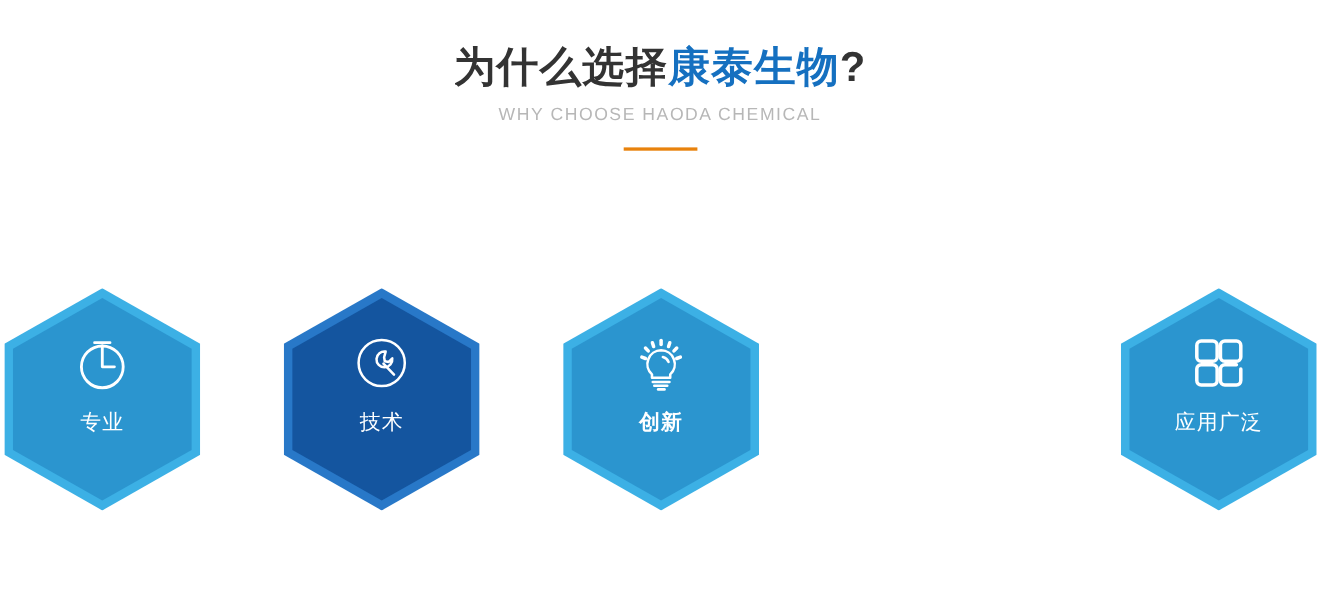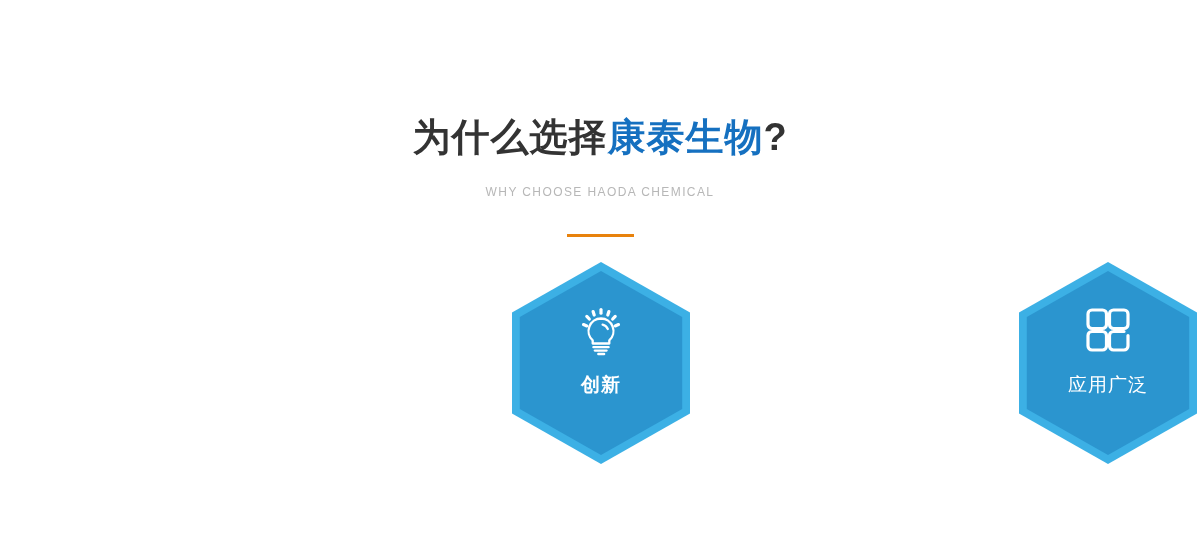--- a/index.html
+++ b/index.html
@@ -18,38 +18,38 @@
   
   .header {
     position: absolute;
     left: 0;
     top: 0;
     width: 1200px;
     text-align: center;
   }
   .title {
     margin: 0;
-    padding-top: 114px;
+    padding-top: 39px;
     font-size: 38px;
     font-weight: bold;
     line-height: 46px;
     color: #333333;
     letter-spacing: 1px;
     white-space: nowrap;
   }
   .title .accent {
     color: #1570c0;
   }
   .title .qmark {
     color: #333333;
   }
   .subtitle {
-    margin: 12px;
+    margin: 0;
     padding-top: 9px;
-    font-size: 12px;
+    font-size: 16px;
     line-height: 22px;
     color: #b7b7b7;
     letter-spacing: 1.4px;
     font-weight: normal;
     white-space: nowrap;
   }
   .divider-wrap {
     padding-top: 17px;
     line-height: 0;
   }
@@ -124,21 +124,53 @@
     <span style="color: rgb(51, 51, 51);">为什么选择</span><span class="accent" style="color: rgb(21, 112, 192);">康泰生物</span><span class="qmark" style="color: rgb(51, 51, 51);">?</span>
   </h1>
   <p class="subtitle" style="color: rgb(183, 183, 183);">WHY CHOOSE HAODA CHEMICAL</p>
   <div class="divider-wrap">
     <span class="divider" style="background: rgb(232, 130, 12);"></span>
   </div>
 </div>
 
 <div class="hex-row">
 
-
+  <div class="hex-cell c0">
+    <svg class="hex-svg" viewBox="0 0 178 202">
+      <polygon points="89,0 178,50.5 178,151.5 89,202 0,151.5 0,50.5" fill="#3cb0e5"></polygon>
+      <polygon points="89,9 170.2,55 170.2,147 89,193 7.8,147 7.8,55" fill="#2b95cf"></polygon>
+    </svg>
+    <div class="hex-content">
+      <div class="hex-icon">
+        <svg viewBox="0 0 58 58" width="58" height="58" fill="none" stroke="#ffffff" stroke-width="2.6" stroke-linecap="round" stroke-linejoin="round">
+          <circle cx="29" cy="32.5" r="19"></circle>
+          <path d="M22 10.5 H36"></path>
+          <path d="M29 13.5 V32.5 H40"></path>
+        </svg>
+      </div>
+      <div class="hex-label">专业</div>
+    </div>
+  </div>
+
+  <div class="hex-cell c1">
+    <svg class="hex-svg" viewBox="0 0 178 202">
+      <polygon points="89,0 178,50.5 178,151.5 89,202 0,151.5 0,50.5" fill="#2878c8"></polygon>
+      <polygon points="89,9 170.2,55 170.2,147 89,193 7.8,147 7.8,55" fill="#14559f"></polygon>
+    </svg>
+    <div class="hex-content">
+      <div class="hex-icon">
+        <svg viewBox="0 0 58 58" width="58" height="58" fill="none" stroke="#ffffff" stroke-width="2.3" stroke-linecap="round" stroke-linejoin="round">
+          <circle cx="29" cy="29" r="21"></circle>
+          <path d="M32.6 18.6 a7.2 7.2 0 1 0 6.0 6.2 l-3.2 3.2 -3.6 -0.6 -0.6 -3.6 z"></path>
+          <path d="M30.6 29.6 L40.2 39.6"></path>
+        </svg>
+      </div>
+      <div class="hex-label">技术</div>
+    </div>
+  </div>
 
   <div class="hex-cell c2">
     <svg class="hex-svg" viewBox="0 0 178 202">
       <polygon points="89,0 178,50.5 178,151.5 89,202 0,151.5 0,50.5" fill="#3cb0e5"></polygon>
       <polygon points="89,9 170.2,55 170.2,147 89,193 7.8,147 7.8,55" fill="#2b95cf"></polygon>
     </svg>
     <div class="hex-content">
       <div class="hex-icon">
         <svg viewBox="0 0 58 58" width="58" height="58" fill="none" stroke="#ffffff" stroke-width="2.3" stroke-linecap="round" stroke-linejoin="round">
           <path d="M29 17.5 a12.5 12.5 0 0 1 8.3 21.8 v3.2 h-16.6 v-3.2 A12.5 12.5 0 0 1 29 17.5 z"></path>

